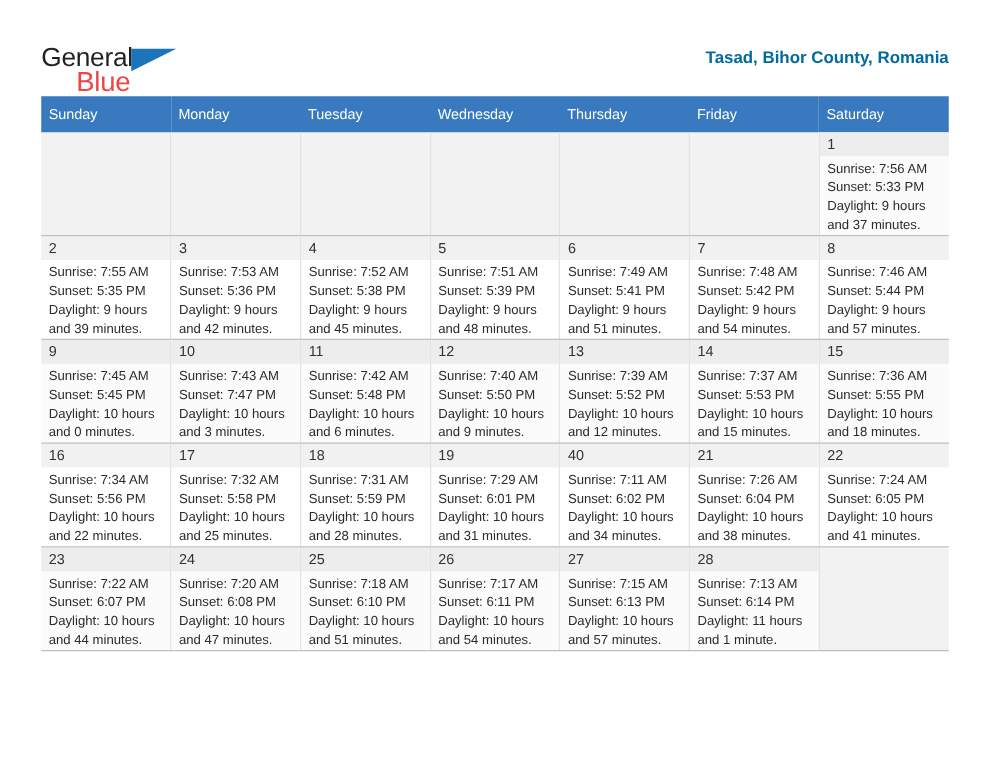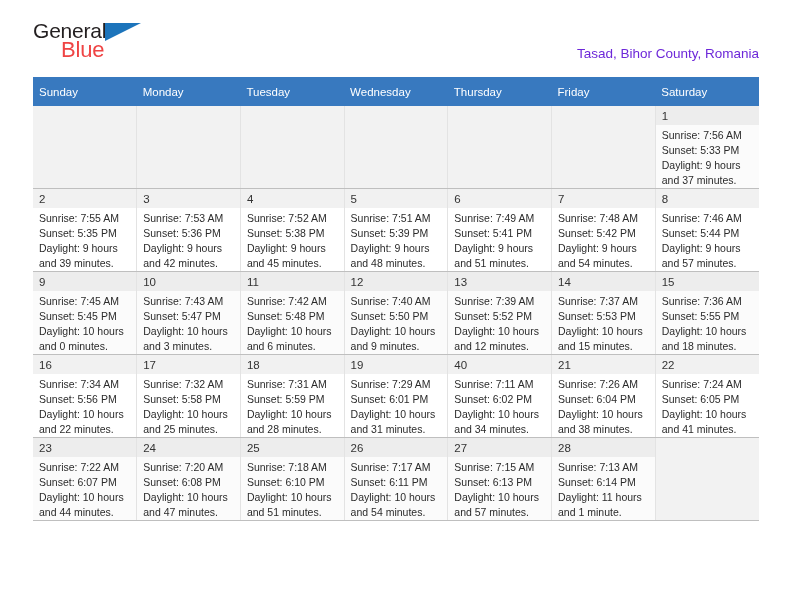--- a/index.html
+++ b/index.html
@@ -21,21 +21,21 @@
     box-sizing: border-box;
     padding: 0 33px;
   }
 
   
   .header {
     display: flex;
     align-items: flex-start;
     justify-content: space-between;
     height: 72px;
-    padding-top: 20px;
+    padding-top: 36px;
     box-sizing: border-box;
   }
   .logo {
     position: relative;
     width: 130px;
     height: 46px;
     line-height: 1;
     user-select: none;
   }
   .logo-general {
@@ -71,25 +71,25 @@
   .cal-title {
     font-size: 26px;
     color: #232323;
     line-height: 1.15;
     white-space: nowrap;
     font-weight: normal;
     margin: 0;
   }
   .cal-subtitle {
     font-size: 13.5px;
-    color: #6d28d9;
-    margin: 24px 0 0 0;
+    color: #0369a1;
+    margin: 0 0 0 0;
     line-height: 1.2;
     white-space: nowrap;
-    font-weight: normal;
+    font-weight: bold;
   }
 
   
   .calendar {
     margin-top: 5px;
     width: 726px;
     border-collapse: collapse;
     table-layout: fixed;
   }
   .calendar th {
@@ -254,21 +254,21 @@
               <div>Sunrise: 7:45 AM</div>
               <div>Sunset: 5:45 PM</div>
               <div>Daylight: 10 hours</div>
               <div>and 0 minutes.</div>
             </div>
           </td>
           <td>
             <span class="daynum">10</span>
             <div class="dayinfo">
               <div>Sunrise: 7:43 AM</div>
-              <div>Sunset: 5:47 PM</div>
+              <div>Sunset: 7:47 PM</div>
               <div>Daylight: 10 hours</div>
               <div>and 3 minutes.</div>
             </div>
           </td>
           <td>
             <span class="daynum">11</span>
             <div class="dayinfo">
               <div>Sunrise: 7:42 AM</div>
               <div>Sunset: 5:48 PM</div>
               <div>Daylight: 10 hours</div>

